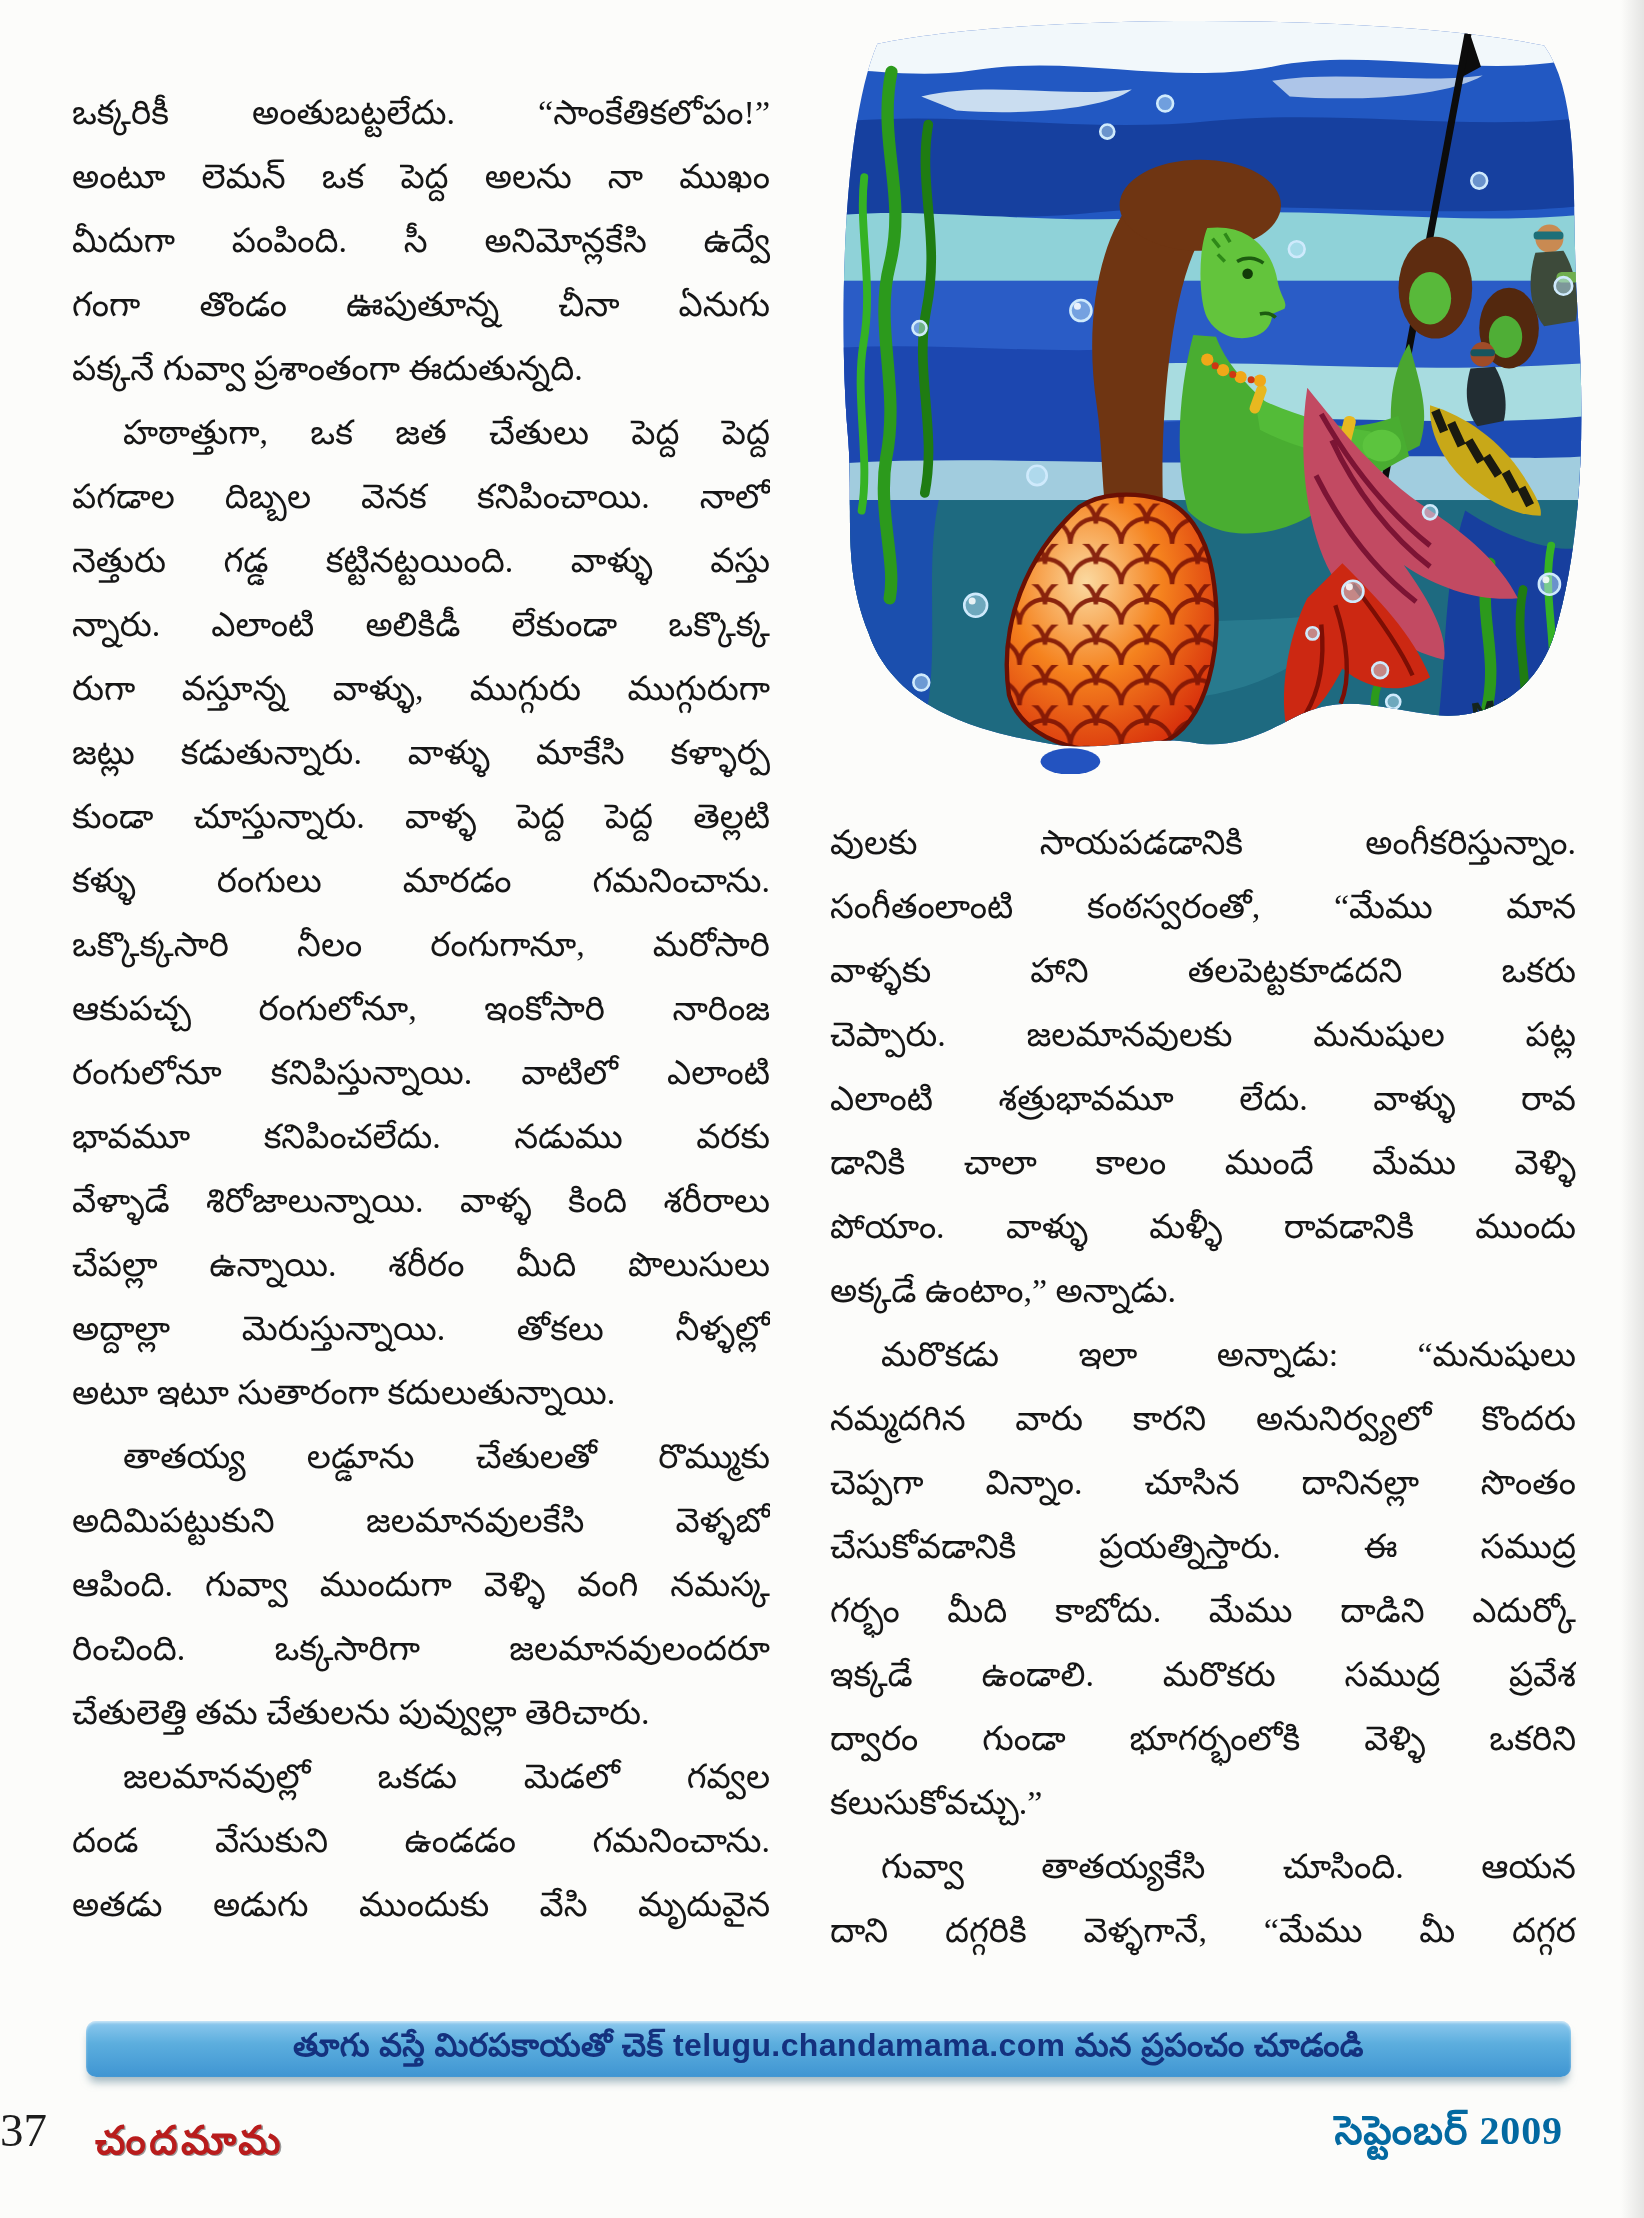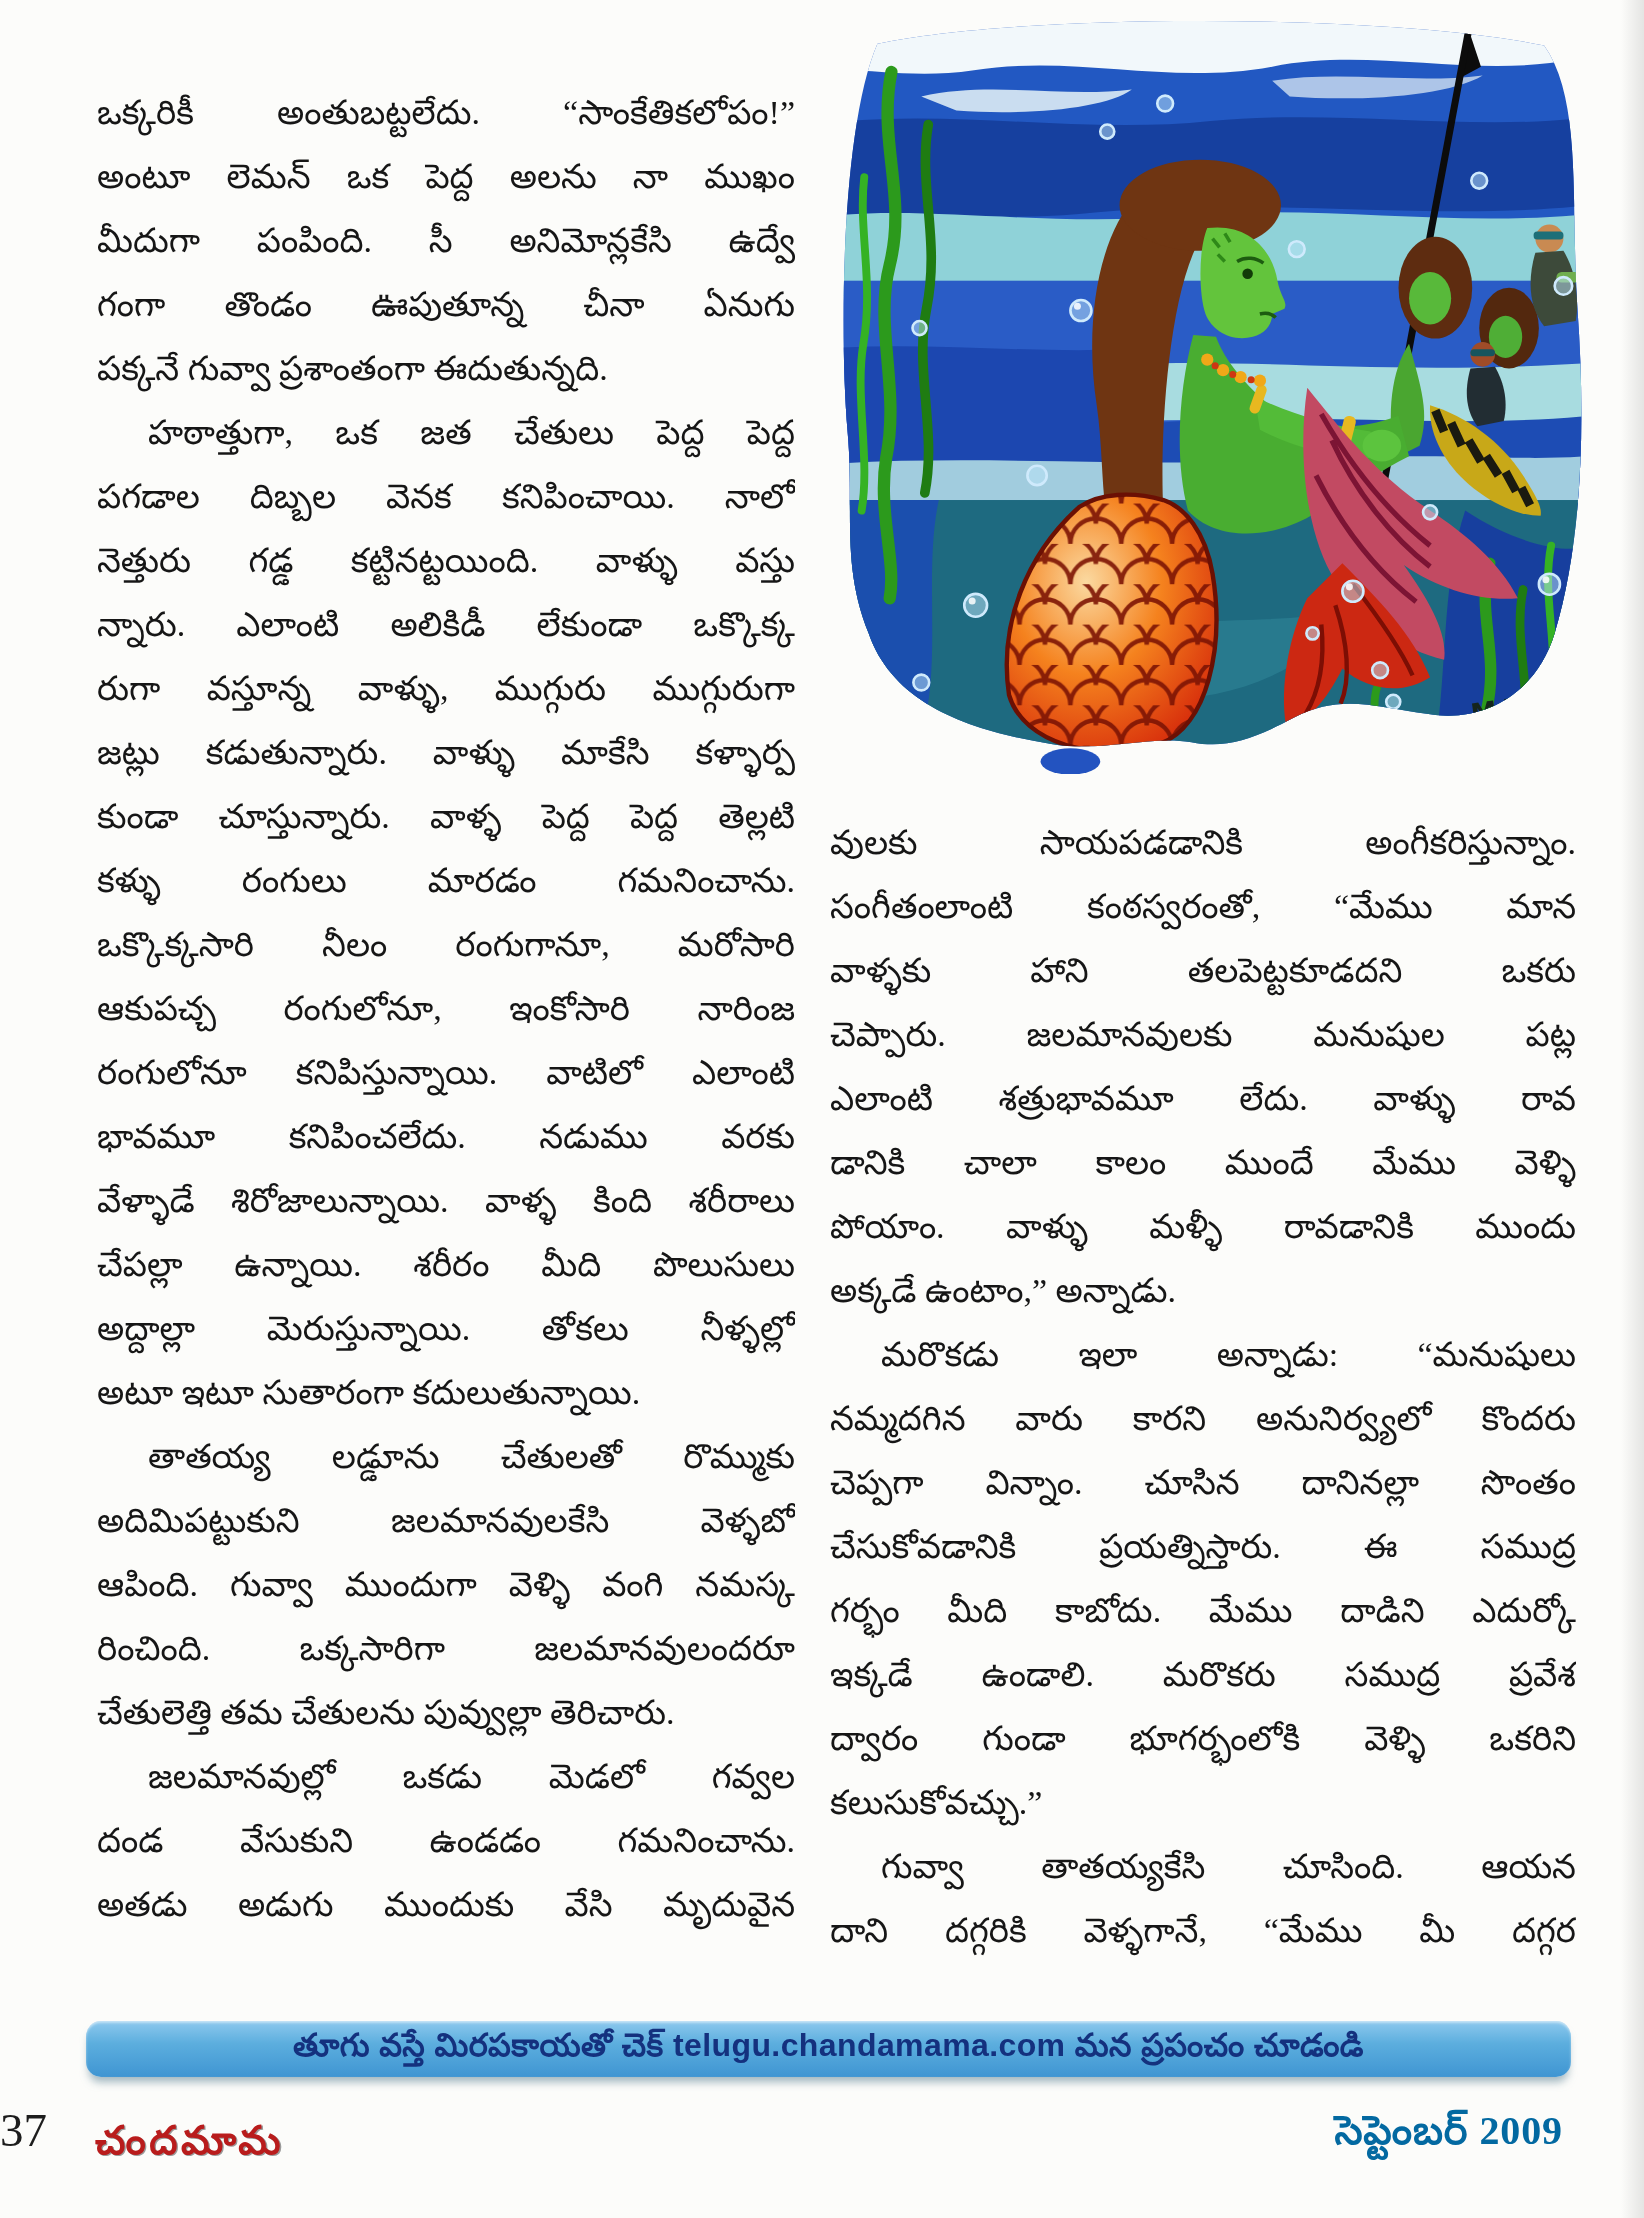--- a/index.html
+++ b/index.html
@@ -8,34 +8,34 @@
     background:#fcfcfa;
     font-family:"Liberation Serif", serif;
     overflow:hidden;
   }
   body::after{ 
     content:"";position:absolute;top:0;right:0;width:23px;height:100%;
     background:linear-gradient(90deg,rgba(0,0,0,0),rgba(120,120,120,.18));
     pointer-events:none;
   }
   .col{position:absolute;color:#161616;font-size:34px;}
-  #left-col{left:97px;top:81px;width:698px;}
+  #left-col{left:72px;top:81px;width:698px;}
   #right-col{left:830px;top:811px;width:746px;}
   .tline{
     height:64px;line-height:64px;overflow:hidden;
     text-align:justify;text-align-last:justify;
   }
   .tline.end{text-align-last:left;}
   .tline.indent{padding-left:51px;}
   #illustration{
     position:absolute;left:816px;top:19.3px;width:772px;height:755px;
   }
   #promo-bar{
     position:absolute;left:86px;top:2021px;width:1485px;height:56px;
-    border-radius:15px;
+    border-radius:10px;
     background:linear-gradient(180deg,#8ec9ee 0%,#5caede 40%,#3f95d2 100%);
     box-shadow:0 8px 8px -3.5px rgba(110,145,160,.65), inset 0 1.8px 2.6px rgba(255,255,255,.55);
     display:flex;align-items:center;justify-content:center;
   }
   #promo-bar .promo-text{
     font-family:"Liberation Sans", sans-serif;
     font-weight:bold;font-size:32px;color:#14317e;
     letter-spacing:0.4px;white-space:nowrap;
   }
   #magazine-logo{

